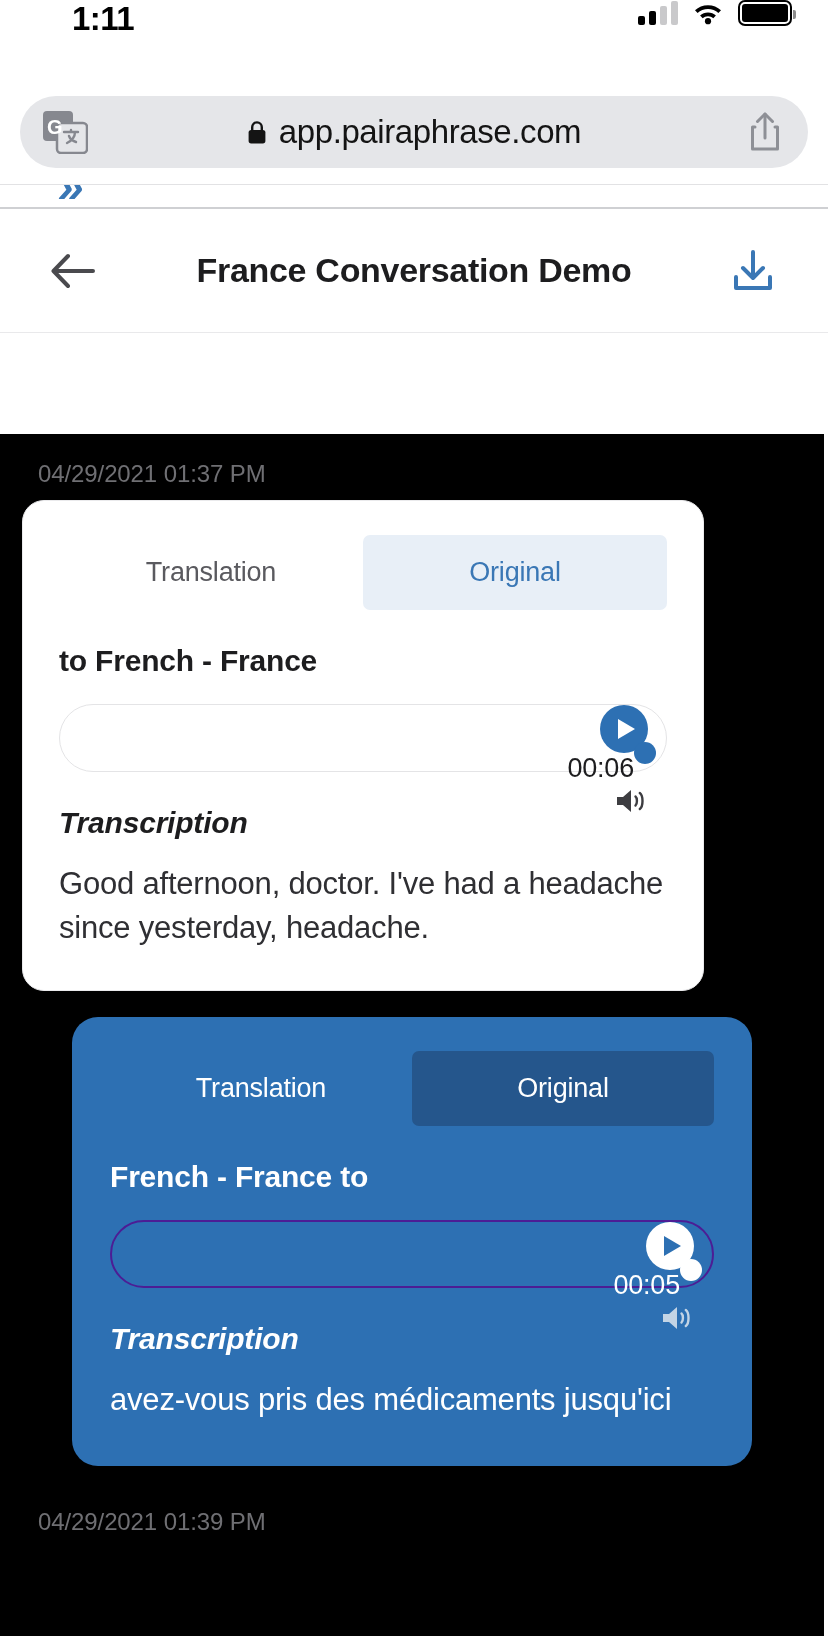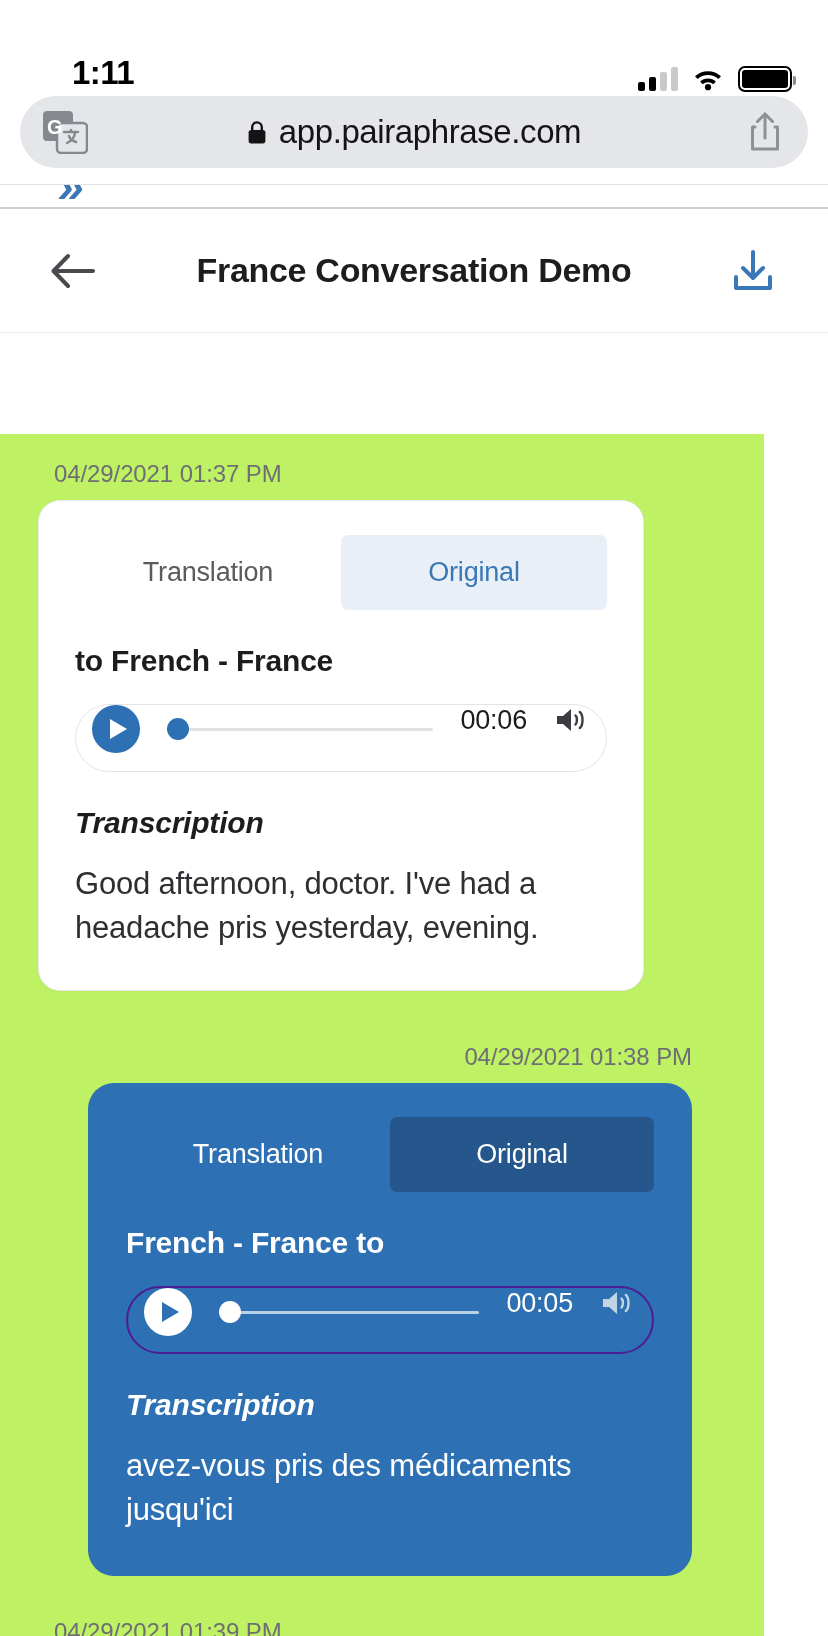--- a/index.html
+++ b/index.html
@@ -21,21 +21,21 @@
     overflow: hidden;
   }
 
   
   .status-bar {
     position: absolute;
     top: 0; left: 0;
     width: 828px;
     height: 92px;
     display: flex;
-    align-items: flex-end;
+    align-items: flex-start;
     justify-content: space-between;
     padding: 0 36px 0 72px;
     background: #ffffff;
   }
   .status-time {
     font-size: 33px;
     font-weight: 700;
     color: #000000;
     letter-spacing: -0.5px;
   }
@@ -180,24 +180,24 @@
   
   .conv-gap {
     position: absolute;
     top: 334px; left: 0;
     width: 828px; height: 100px;
     background: #ffffff;
   }
   .conversation {
     position: absolute;
     top: 434px; left: 0;
-    width: 764px;
+    width: 824px;
     height: 1202px;
-    background: #bef264;
-    padding: 0 0 0 16px;
+    background: #000000;
+    padding: 0 0 0 0;
     overflow: hidden;
   }
 
   .msg-block { position: relative; }
 
   .timestamp {
     font-size: 24px;
     color: #6f6f73;
     letter-spacing: -0.1px;
   }
@@ -250,25 +250,26 @@
     font-weight: 700;
     letter-spacing: -0.2px;
     margin-bottom: 26px;
   }
   .card-white .lang-label { color: #1d1d1f; }
   .card-blue .lang-label  { color: #ffffff; }
 
   
   .player {
     display: flex;
-    align-items: flex-start;
+    align-items: flex-end;
     border-radius: 34px;
     height: 68px;
     padding: 0 18px 0 16px;
-    gap: 13px;
+    gap: 0;
+    flex-direction: column;
   }
   .card-white .player { border: 1px solid #e4e4e6; background: #fff; }
   .card-blue .player  { border: 2px solid #4c1d95; background: transparent; }
 
   .play-btn {
     width: 48px; height: 48px;
     border-radius: 50%;
     flex: 0 0 48px;
     display: flex; align-items: center; justify-content: center;
   }
@@ -431,28 +432,27 @@
             <div class="progress-knob"></div>
           </div>
           <div class="player-time">00:06</div>
           <svg class="volume-icon" viewBox="0 0 34 30">
             <path d="M3 11h6l8-7v22l-8-7H3z" fill="#3d3d41"></path>
             <path d="M21.5 10.5c1.9 1.5 1.9 7.5 0 9" stroke="#3d3d41" stroke-width="2.4" fill="none" stroke-linecap="round"></path>
             <path d="M25.8 7c3.6 2.7 3.6 13.3 0 16" stroke="#3d3d41" stroke-width="2.4" fill="none" stroke-linecap="round"></path>
           </svg>
         </div>
         <div class="transcription-label">Transcription</div>
-        <div class="transcription-text">Good afternoon, doctor. I've had a headache pris yesterday, evening.</div>
+        <div class="transcription-text">Good afternoon, doctor. I've had a headache since yesterday, headache.</div>
       </div>
     </div>
 
     <div class="spacer-24"></div>
 
     <div class="msg-block">
-      <div class="timestamp right">04/29/2021 01:38 PM</div>
       <div class="card card-blue">
         <div class="tabs">
           <div class="tab inactive">Translation</div>
           <div class="tab active">Original</div>
         </div>
         <div class="lang-label">French - France to</div>
         <div class="player">
           <div class="play-btn">
             <div class="play-tri"></div>
           </div>

